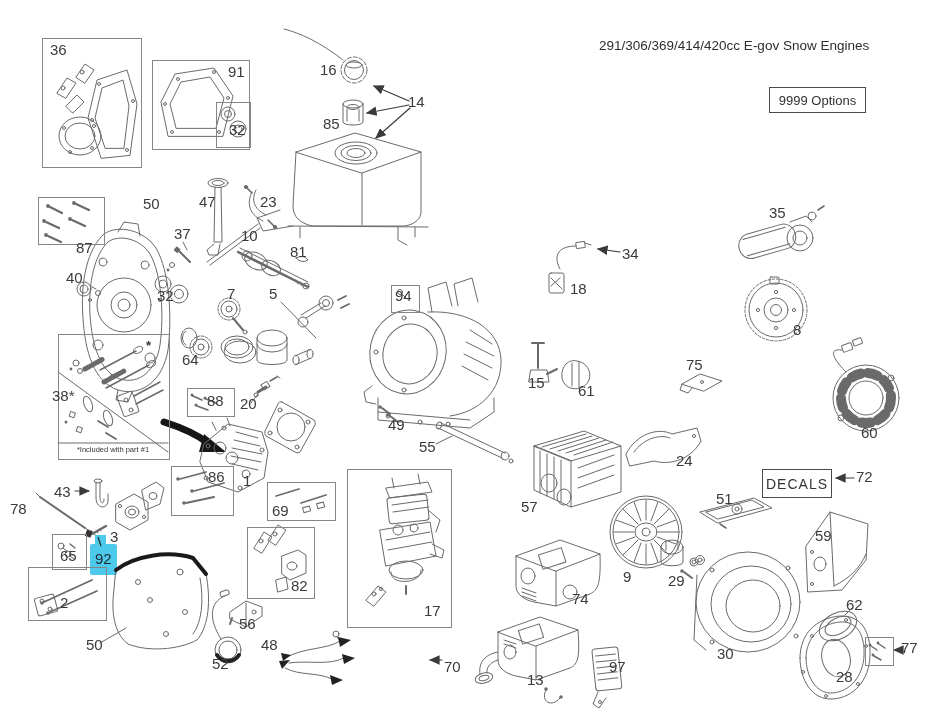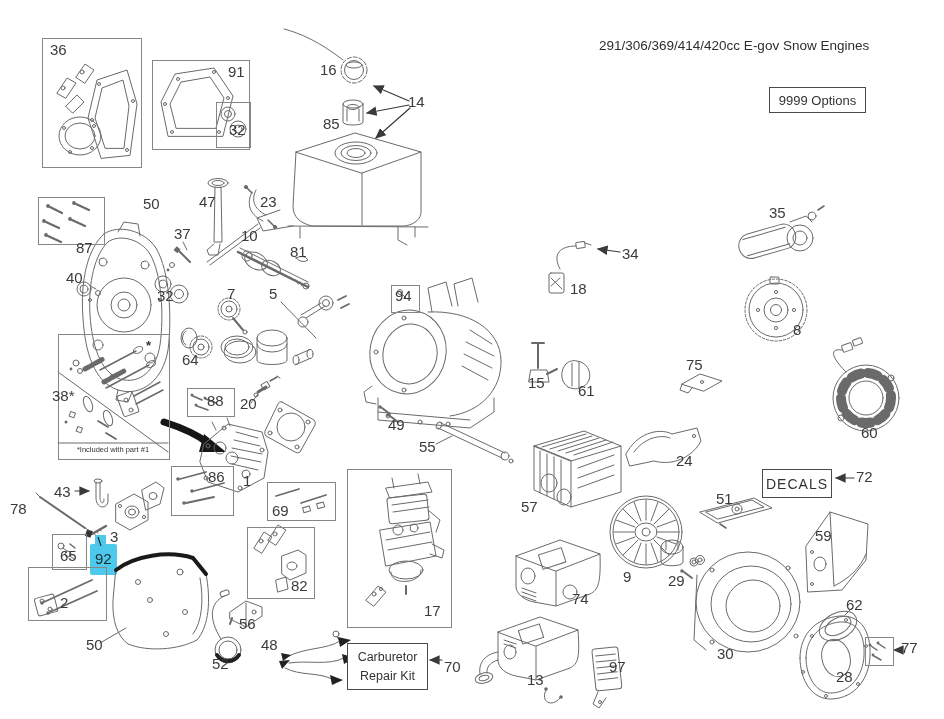--- a/index.html
+++ b/index.html
@@ -659,26 +659,20 @@
   <div id="title">291/306/369/414/420cc E-gov Snow Engines</div>
 
   <div id="optionsBox" class="callout">
     <span>9999 Options</span>
   </div>
 
   <div id="decalsBox" class="callout">
     <span>DECALS</span>
   </div>
 
-  <div id="carbKitBox" class="callout">
-    <span>
-      <span>Carburetor</span><br>
-      <span>Repair Kit</span>
-    </span>
-  </div>
 
   <div id="footnote">*Included with part #1</div>
   <div id="asterisk">*</div>
 
   <div id="boxes">
       <div class="gbox" style="left: 42px; top: 38px; width: 98px; height: 128px;"></div>
       <div class="gbox" style="left: 152px; top: 60px; width: 96px; height: 88px;"></div>
       <div class="gbox" style="left: 216px; top: 102px; width: 33px; height: 44px;"></div>
       <div class="gbox" style="left: 38px; top: 197px; width: 65px; height: 46px;"></div>
       <div class="gbox" style="left: 58px; top: 334px; width: 110px; height: 124px;"></div>

